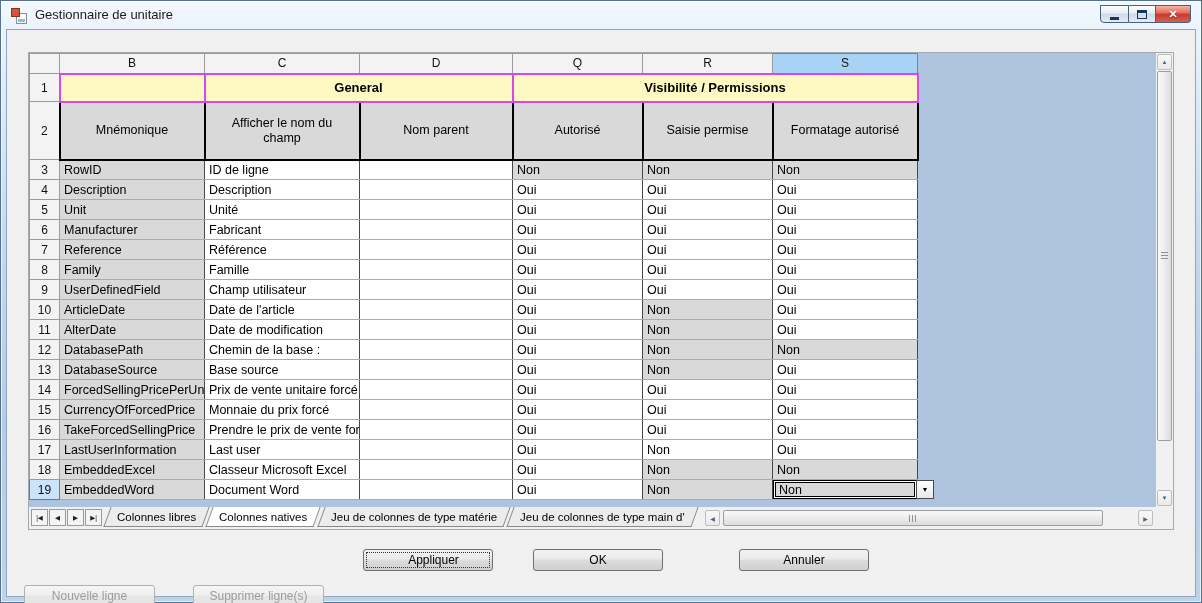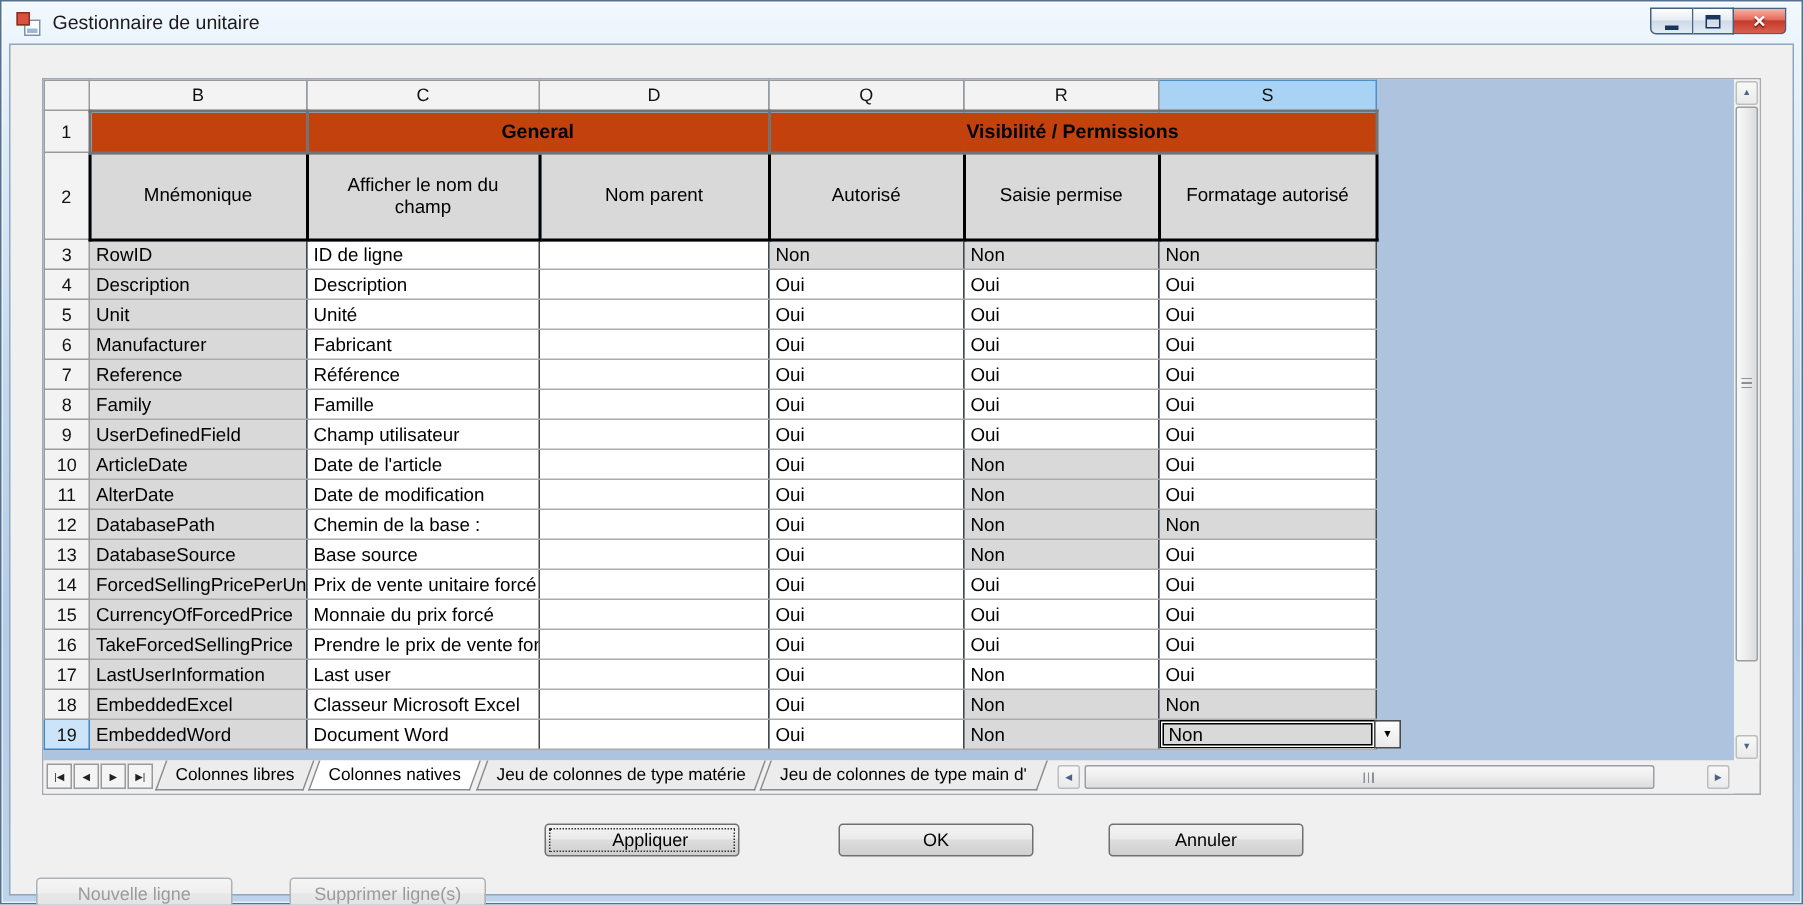--- a/index.html
+++ b/index.html
@@ -41,21 +41,21 @@
   .grid-area { position:absolute; left:0; top:0; right:17px; bottom:22px;
     background:#aec4de; overflow:hidden; }
   table.grid { border-collapse:collapse; table-layout:fixed; width:888px; }
   th, td { padding:0; overflow:hidden; white-space:nowrap; }
   tr.letters th { height:20px; background:#f3f3f3; border:1px solid #9b9b9b;
     font-weight:normal; font-size:12px; color:#111; }
   tr.letters th.selcol { background:#a9d3f4; border:1px solid #4d90c8; }
   td.rh { background:#f3f3f3; border:1px solid #9b9b9b; font-size:12px;
     text-align:center; vertical-align:middle; color:#111; }
   td.rh.sel { background:#cbe4f9; border:1px solid #3f84c4; }
-  tr.r1 td.hd { height:28px; background:#c2410c; border:2px solid #737373;
+  tr.r1 td.hd { height:28px; background:#fef9c3; border:2px solid #d946ef;
     font-weight:bold; font-size:13px; text-align:center; vertical-align:middle; }
   tr.r2 td.hd { height:58px; background:#d9d9d9; border:2px solid #000;
     font-size:12.5px; text-align:center; vertical-align:middle;
     white-space:normal; line-height:15px; padding:0 6px; font-weight:normal; }
   tr.data td.c { height:20px; background:#fff; font-size:12.5px; color:#000;
     border-left:1px solid #474747; border-right:1px solid #474747;
     border-top:1px solid #ababab; border-bottom:1px solid #ababab;
     padding-left:4px; vertical-align:middle; }
   tr.data td.g { background:#d9d9d9; }
   td.combo { position:relative; padding:0 !important; background:#d9d9d9; }
@@ -99,21 +99,21 @@
     background:repeating-linear-gradient(90deg,#8b9099 0 1px,transparent 1px 3px); }
   
   .btn { position:absolute; top:519px; height:22px; width:131px;
     border:1px solid #707070; border-radius:3px; font-size:12px; color:#000;
     background:linear-gradient(#f2f2f2,#ebebeb 45%,#dddddd 50%,#cfcfcf);
     display:flex; align-items:center; justify-content:center; }
   .btn.disabled { color:#9b9b9b; border-color:#aeb2b7;
     background:linear-gradient(#f5f5f5,#efefef 45%,#e7e7e7 50%,#e3e3e3);margin-top:36px; }
   .btn.focused { outline:1px dotted #333; outline-offset:-4px; }
   .b-new{left:17px;} .b-del{left:186px;} .b-apply{left:356px;width:130px;padding-left:11px;}
-  .b-ok{left:552px;width:130px;} .b-cancel{left:732px;width:130px;}
+  .b-ok{left:526px;width:130px;} .b-cancel{left:732px;width:130px;}
 </style>
 </head>
 <body>
 
 <div class="window">
   <div class="titlebar">
     <div class="title-icon">
       <div class="ti-back"></div>
       <div class="ti-blue"></div>
       <div class="ti-red"></div>

